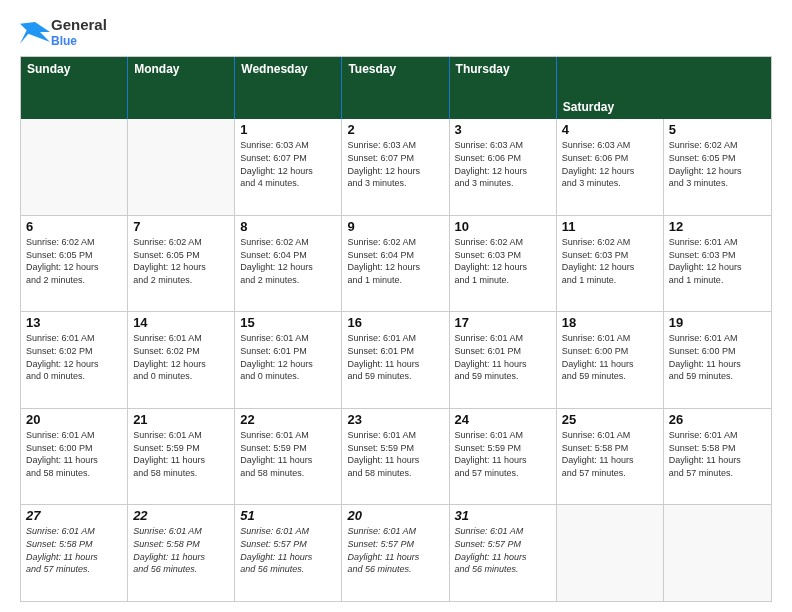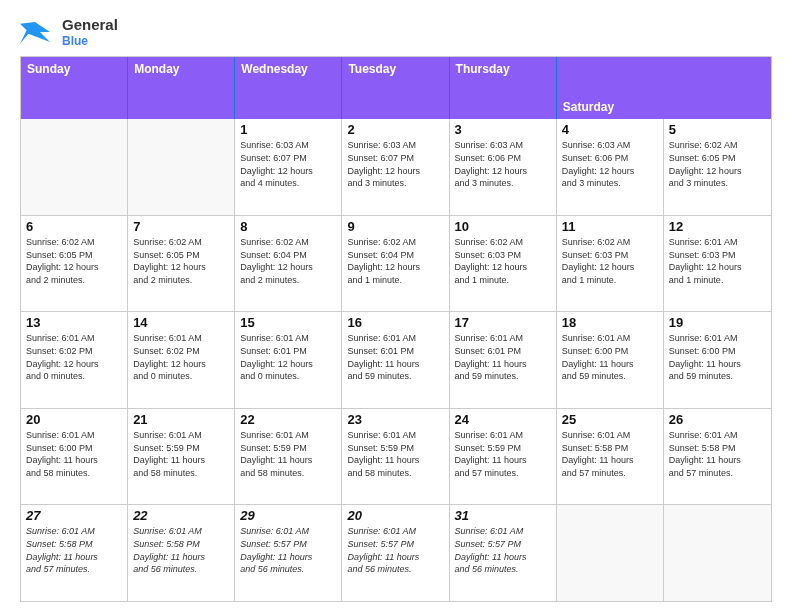--- a/index.html
+++ b/index.html
@@ -19,21 +19,21 @@
     }
     .header {
       display: flex;
       justify-content: space-between;
       align-items: flex-start;
       margin-bottom: 8px;
     }
     .logo {
       display: flex;
       align-items: center;
-      gap: 12px;
+      gap: 1px;
     }
     .logo-bird {
       width: 30px;
       height: 24px;
     }
     .title-area {
       text-align: right;
     }
     .month-title {
       font-size: 36px;
@@ -48,21 +48,21 @@
     }
     .calendar {
       flex: 1;
       display: flex;
       flex-direction: column;
       border: 1px solid #ccc;
     }
     .cal-header {
       display: grid;
       grid-template-columns: repeat(7, 1fr);
-      background: #8b5cf6;
+      background: #14532d;
     }
     .cal-header-cell {
       color: #fff;
       font-size: 12px;
       font-weight: bold;
       padding: 5px 6px;
       border-right: 1px solid #1976D2;
     }
     .cal-header-cell:last-child { border-right: none; margin-top: 38px; }
     .cal-body {
@@ -332,21 +332,21 @@
 and 57 minutes.</div>
           </div>
           <div class="cal-cell">
             <span class="day-num">22</span>
             <div class="cell-info" style="white-space: pre-line;">Sunrise: 6:01 AM
 Sunset: 5:58 PM
 Daylight: 11 hours
 and 56 minutes.</div>
           </div>
           <div class="cal-cell">
-            <span class="day-num">29</span>
+            <span class="day-num">51</span>
             <div class="cell-info" style="white-space: pre-line;">Sunrise: 6:01 AM
 Sunset: 5:57 PM
 Daylight: 11 hours
 and 56 minutes.</div>
           </div>
           <div class="cal-cell">
             <span class="day-num">20</span>
             <div class="cell-info" style="white-space: pre-line;">Sunrise: 6:01 AM
 Sunset: 5:57 PM
 Daylight: 11 hours

